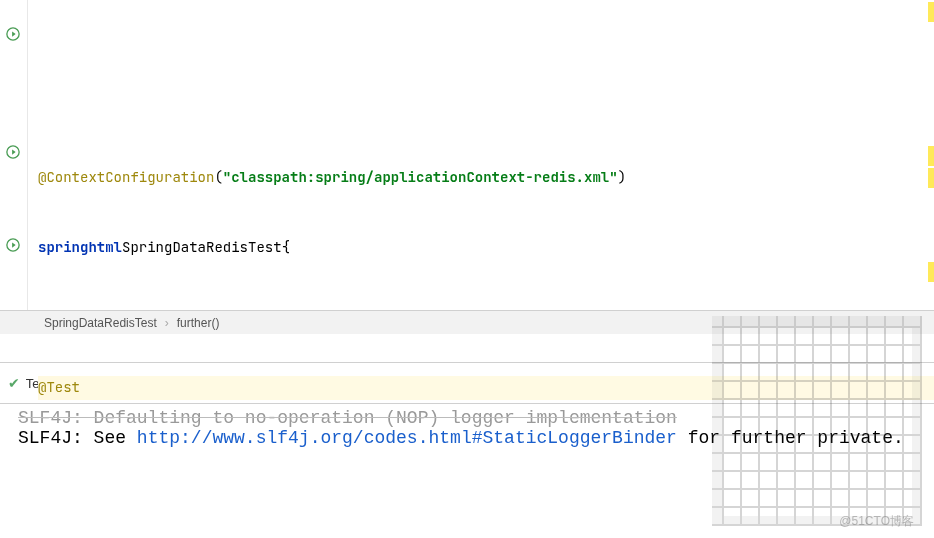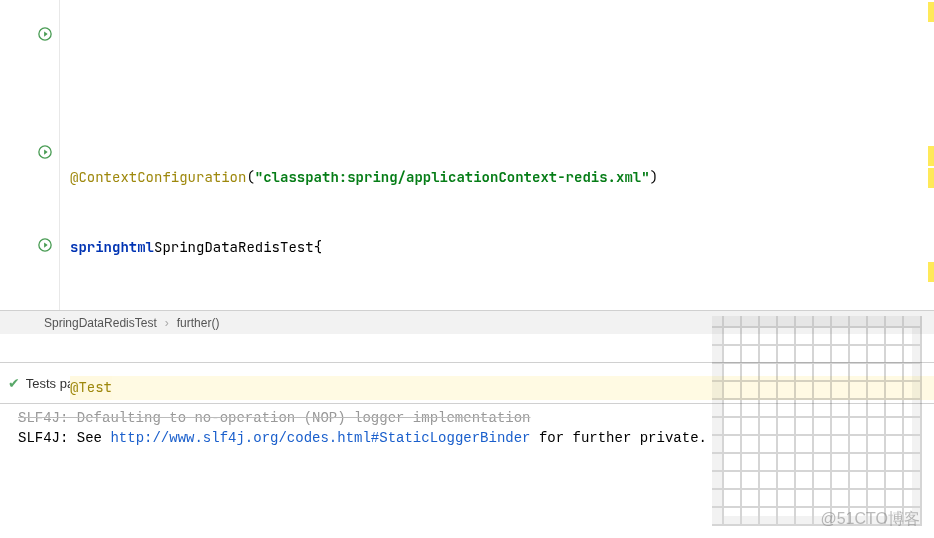--- a/index.html
+++ b/index.html
@@ -9,21 +9,20 @@
       background: #ffffff;
       width: 934px;
       height: 538px;
       overflow: hidden;
       position: relative;
     }
     .editor-area {
       display: flex;
       height: 310px;
       background: #ffffff;
-      padding-left: 32px;
     }
     .gutter {
       width: 28px;
       background: #ffffff;
       border-right: 1px solid #e8e8e8;
       flex-shrink: 0;
       position: relative;
     }
     .gutter-icon {
       position: absolute;
@@ -82,21 +81,21 @@
       color: #59a869;
       margin-right: 6px;
       font-size: 14px;
     }
     .test-text { color: #333; }
     .test-count { font-weight: normal; }
     .test-grey { color: #888; margin-left: 32px; }
     .console {
       padding: 4px 18px;
       font-family: Consolas, "Courier New", monospace;
-      font-size: 14px;
+      font-size: 18px;
       line-height: 20px;
       color: #000;
     }
     .console .grey-strike {
       color: #999;
       text-decoration: line-through;
       text-decoration-color: #bbb;
     }
     .console .link {
       color: #1a5fcc;
@@ -114,24 +113,24 @@
       height: 210px;
       opacity: 0.22;
       background:
         linear-gradient(90deg, #444 0 2px, transparent 2px) 0 0/18px 18px,
         linear-gradient(#444 0 2px, transparent 2px) 0 0/18px 18px;
       border: 10px solid rgba(68,68,68,0.3);
       pointer-events: none;
     }
     .watermark {
       position: absolute;
-      right: 14px;
+      right: 20px;
       bottom: 8px;
       font-family: "Segoe UI", sans-serif;
-      font-size: 16px;
+      font-size: 12px;
       color: rgba(120,120,120,0.5);
       pointer-events: none;
     }
   </style>
 </head>
 <body>
 
 <div class="editor-area">
   <div class="gutter">
     <div class="gutter-icon" style="top:27px">

